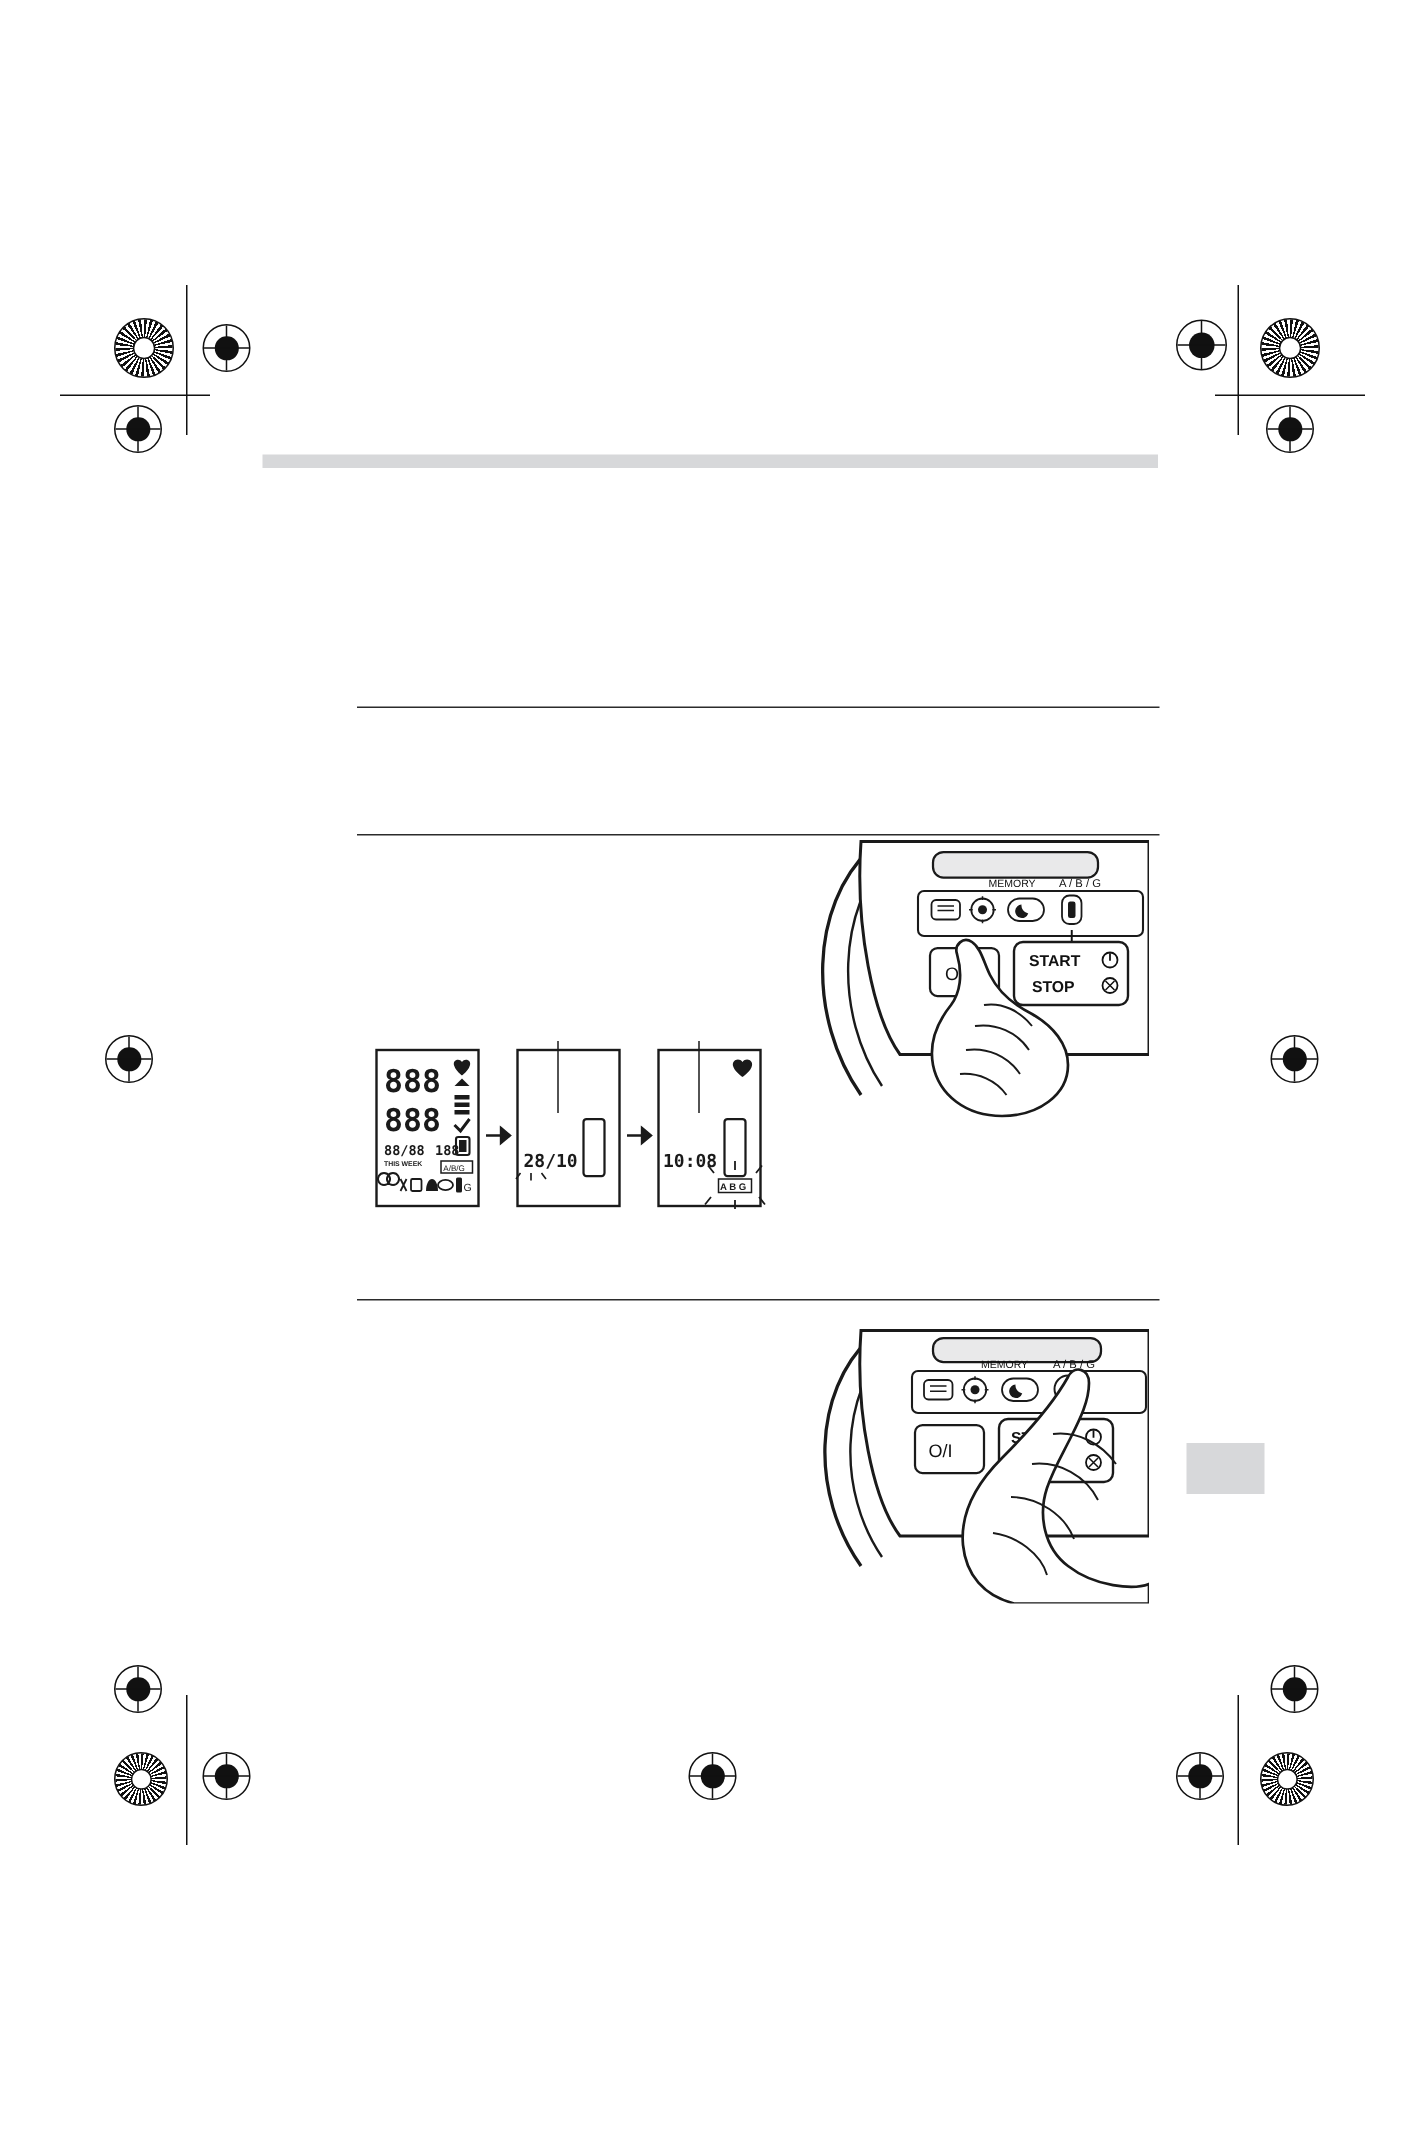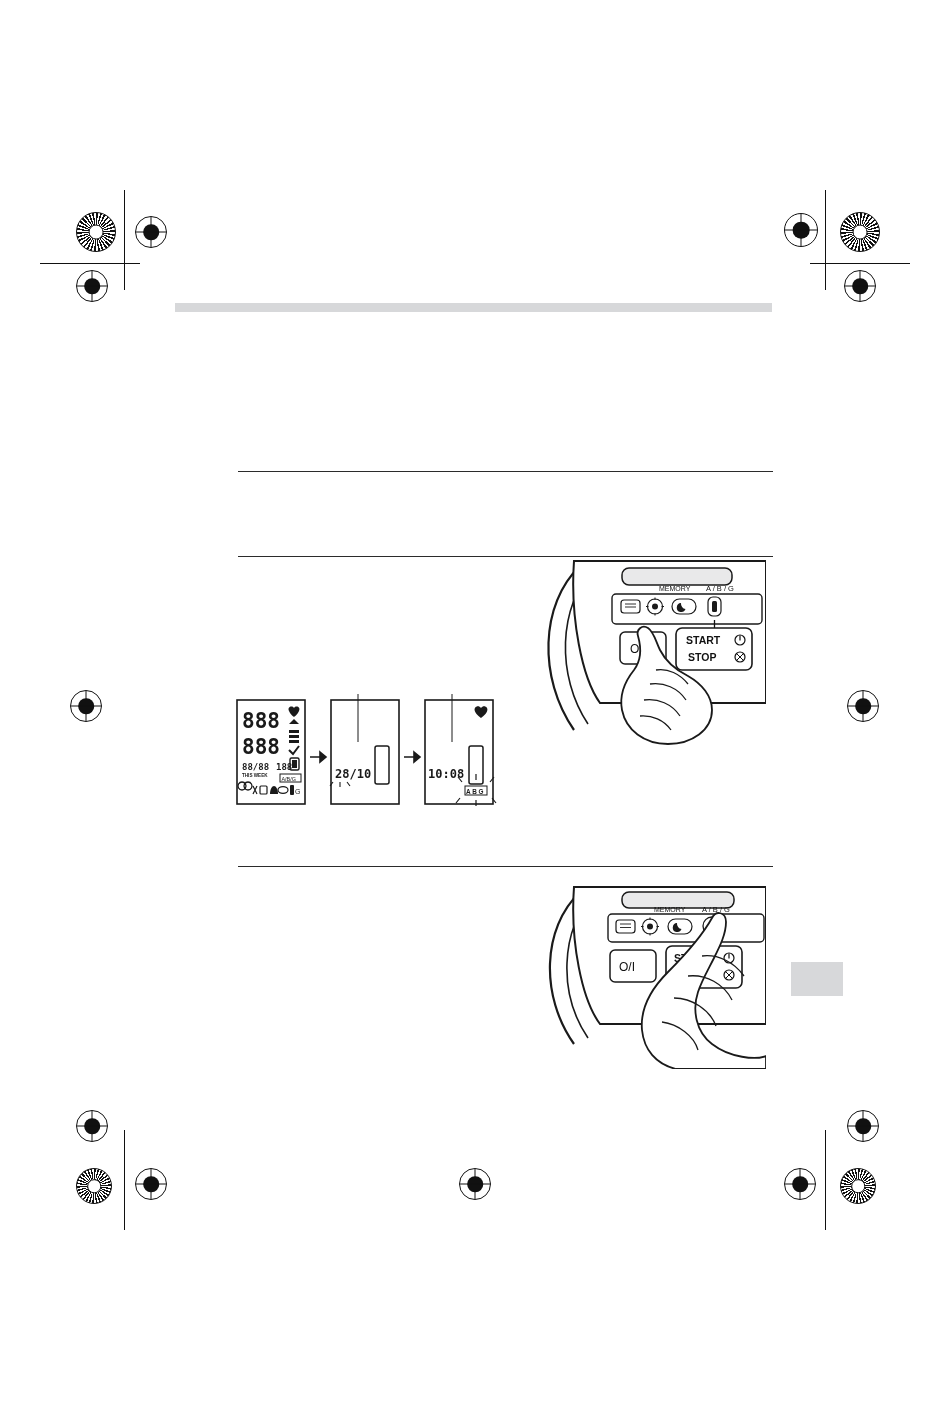--- a/index.html
+++ b/index.html
@@ -100,21 +100,21 @@
   
   .device {
     position: absolute;
     text-decoration: underline;
   }
   svg { display: block; }
 
   
   .lcd-row {
     position: absolute;
-    left: 236px;
+    left: 250px;
     top: 694px;
   }
 </style>
 </head>
 <body>
 
 <div class="page">
 
   <div class="reg-hatch" style="left:76px; top:212px; width:38px; height:38px;"></div>
   <div class="reg-target" style="left:135px; top:216px; width:30px; height:30px;">

